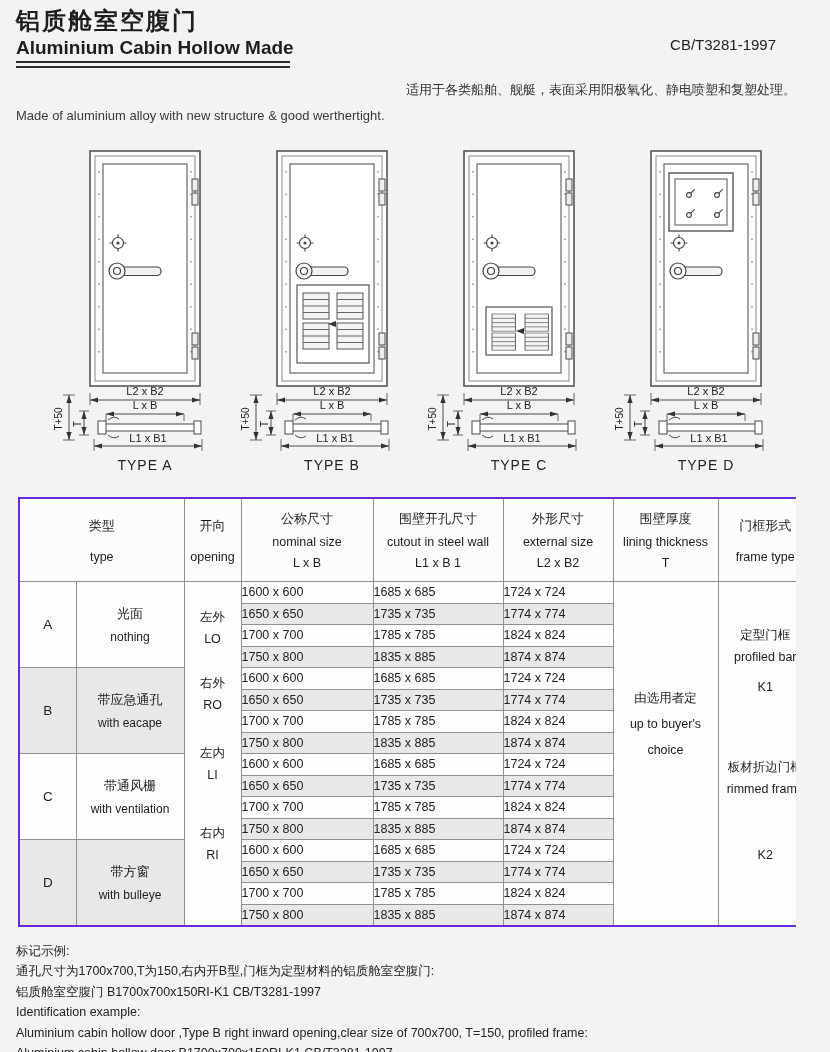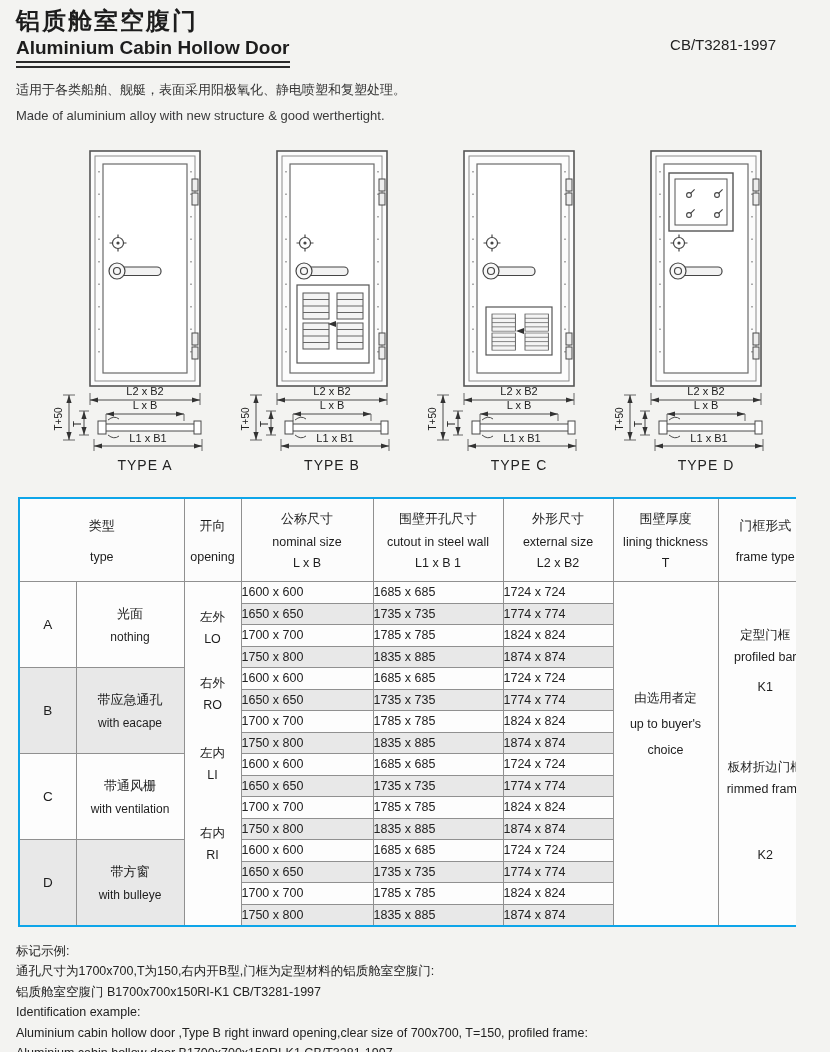--- a/index.html
+++ b/index.html
@@ -12,36 +12,36 @@
   }
   .page{position:relative;width:796px;height:1052px;overflow:hidden;}
 
   
   header{position:relative;padding:7px 18px 0 16px;}
   h1{font-size:24px;line-height:28px;margin:0;font-weight:bold;letter-spacing:2px;}
   h2{font-size:19px;line-height:23px;margin:1px 0 2px;font-weight:bold;}
   .double-rule{width:274px;height:3px;border-top:2px solid #2b2b2b;border-bottom:2px solid #2b2b2b;}
   .standard{position:absolute;top:36px;right:20px;font-size:15px;color:#222;}
   .intro{margin:0 0 0 16px;font-size:13px;color:#333;}
-  .intro.zh{margin-top:13px;}
+  .intro.zh{margin-top:13px;text-align:right;}
   .intro.en{margin-top:9px;color:#3a3a3a;}
 
   
   .figures{display:flex;padding-left:55px;margin-top:20px;}
   svg.fig{width:187px;height:334px;display:block;overflow:visible;}
   svg text{font-family:"Liberation Sans","DejaVu Sans",sans-serif;fill:#222;}
   text.dim{font-size:11px;}
   text.dimv{font-size:10px;}
   text.cap{font-size:14px;letter-spacing:1px;}
 
   
   table.spec{
     border-collapse:collapse;table-layout:fixed;
     width:794px;margin:20px 0 0 18px;
-    background:#fdfdfd;border:2px solid #0ea5e9;
+    background:#fdfdfd;border:2px solid #6d28d9;
   }
   .spec th,.spec td{border:1px solid #909090;padding:0;}
   .spec thead th{height:82px;font-weight:normal;vertical-align:middle;text-align:center;background:#fcfcfc;}
   .h-zh{font-size:13px;}
   .h-en{font-size:12.5px;margin-top:7px;}
   .h-sub{font-size:12.5px;margin-top:7px;}
   .h-gap{margin-top:15px;text-align:center;}
   .spec tbody tr{height:21.5px;}
   td.size{text-align:left;font-size:12.5px;color:#222;}
   td.letter{text-align:center;font-size:13.5px;}
@@ -58,21 +58,21 @@
   .example{margin:14px 18px 0 16px;font-size:12.5px;line-height:20.5px;color:#222;}
   .example div{white-space:nowrap;}
 </style>
 </head>
 <body>
 
 <div class="page">
 
   <header>
     <h1>铝质舱室空腹门</h1>
-    <h2>Aluminium Cabin Hollow Door</h2>
+    <h2>Aluminium Cabin Hollow Made</h2>
     <div class="double-rule"></div>
     <div class="standard">CB/T3281-1997</div>
   </header>
   <p class="intro zh">适用于各类船舶、舰艇，表面采用阳极氧化、静电喷塑和复塑处理。</p>
   <p class="intro en">Made of aluminium alloy with new structure &amp; good werthertight.</p>
 
   <svg width="0" height="0" style="position:absolute" aria-hidden="true">
     <defs>
       <g id="sym-door">
         <rect x="35" y="8" width="110" height="235" fill="#fcfcfc" stroke="#555" stroke-width="1.6"></rect>

